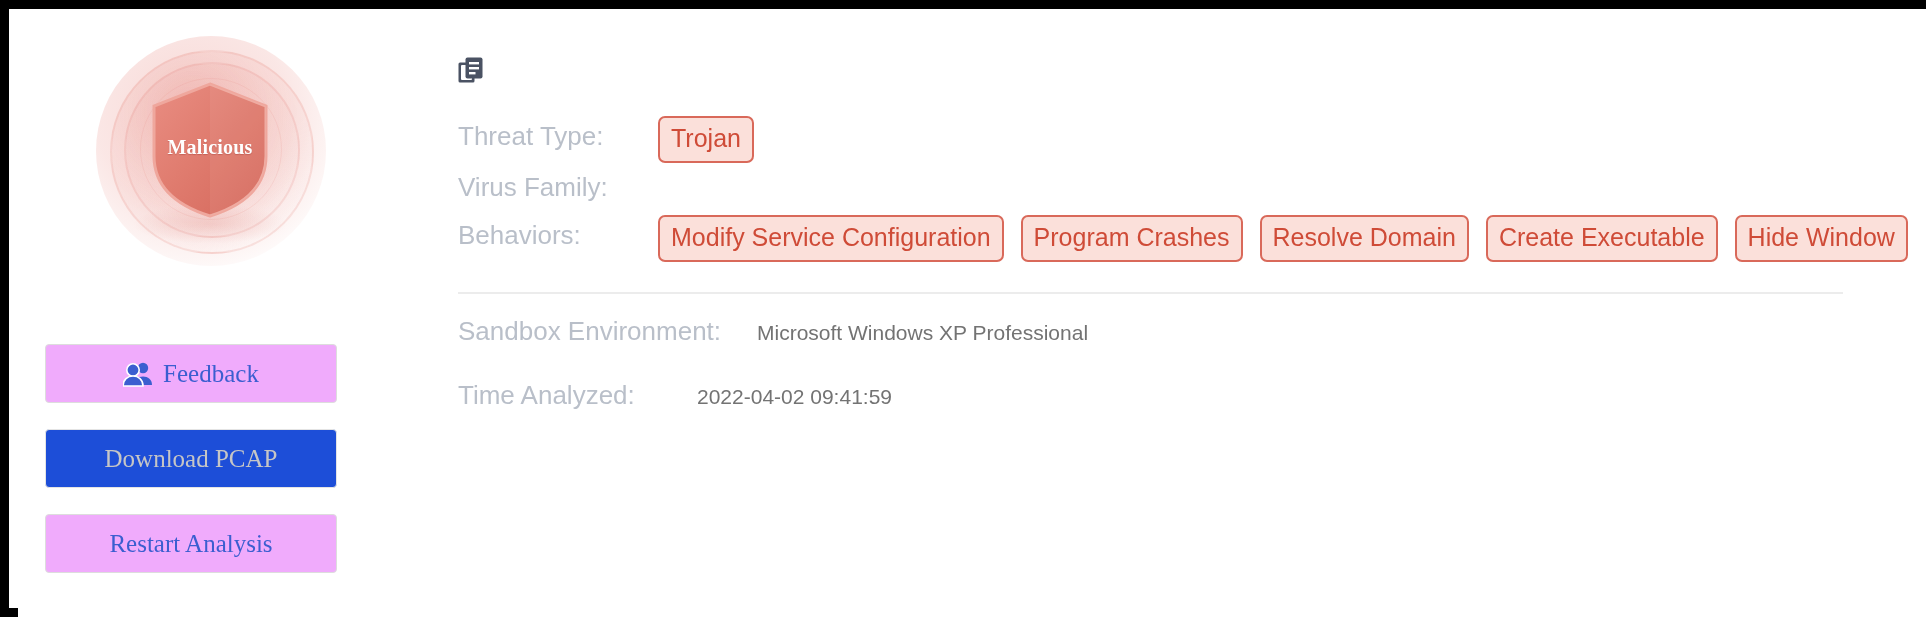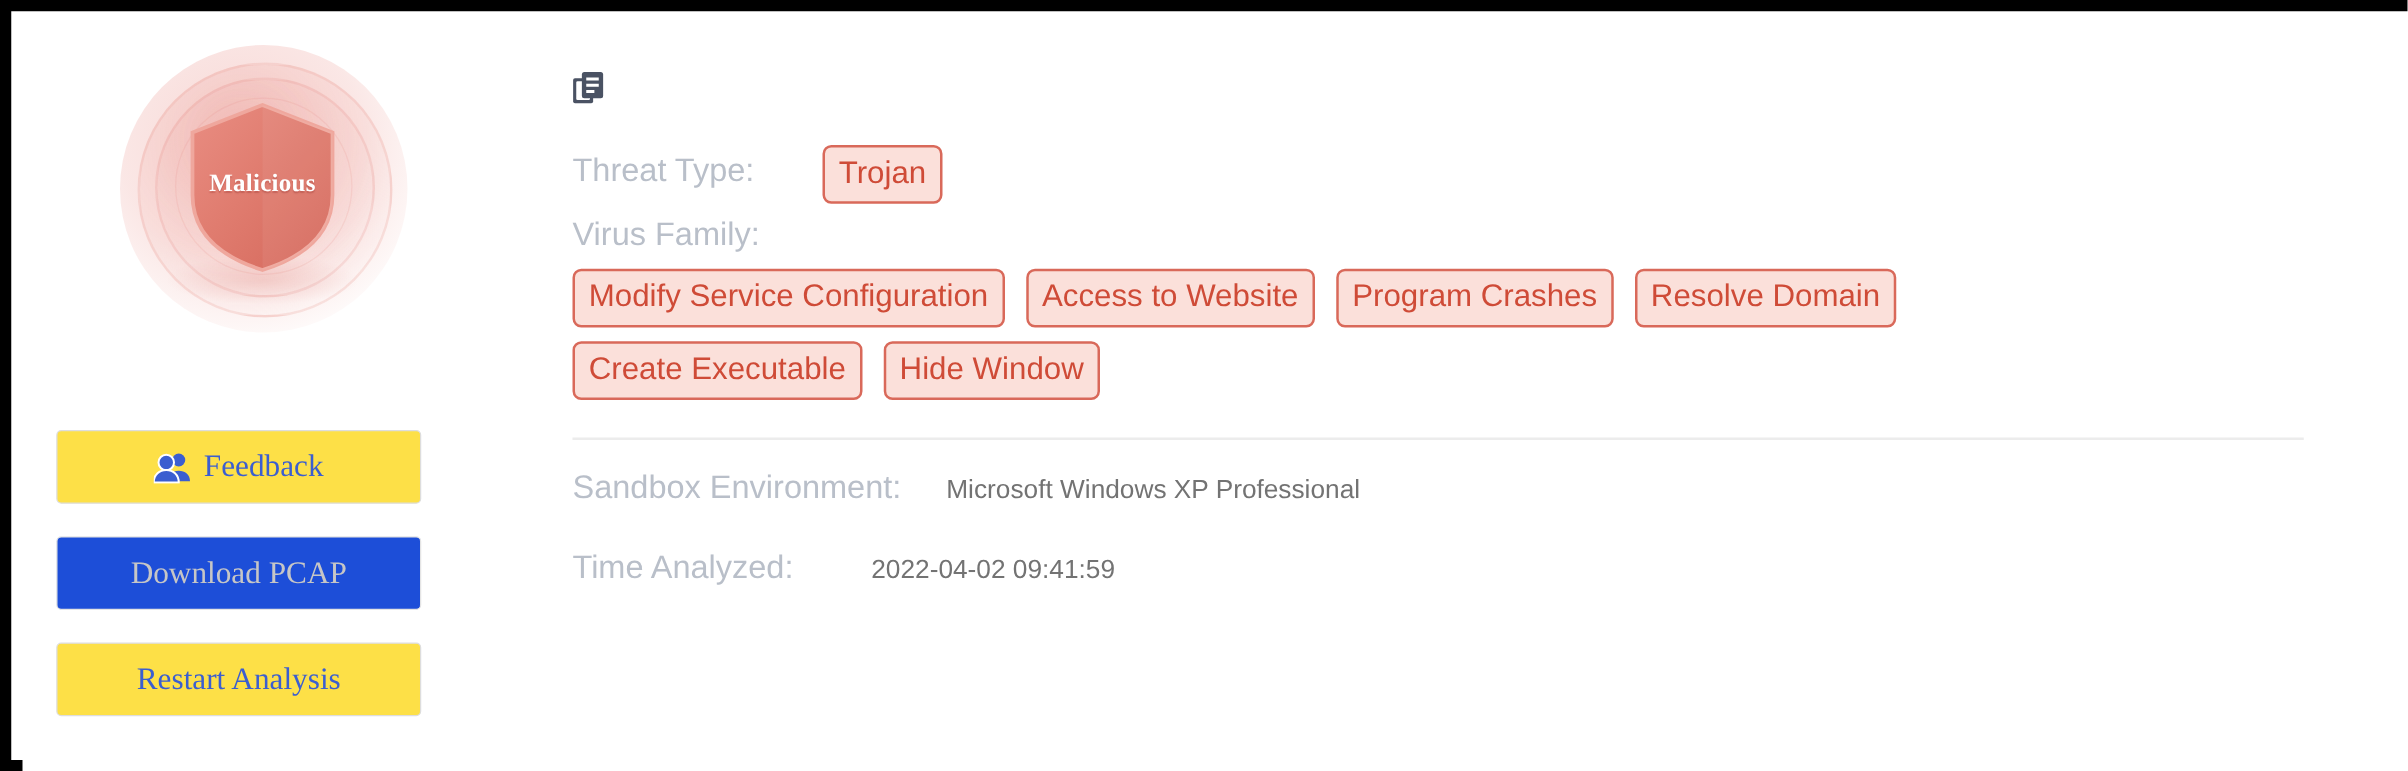--- a/index.html
+++ b/index.html
@@ -107,21 +107,21 @@
     left: 27px;
     top: 326px;
     width: 292px;
   }
   .sb-btn {
     box-sizing: border-box;
     width: 292px;
     height: 59px;
     border: 1px solid #dddddd;
     border-radius: 4px;
-    background: #fde047;
+    background: #f0abfc;
     display: flex;
     align-items: center;
     justify-content: center;
     gap: 10px;
     margin-bottom: 26px;
     font-family: "Liberation Serif", serif;
     font-size: 25px;
     color: #3b5ed0;
     cursor: pointer;
     user-select: none;
@@ -296,23 +296,23 @@
           <div class="tag-area">
             <span class="tag">Trojan</span>
           </div>
         </div>
 
         <div class="meta-row">
           <div class="meta-label">Virus Family:</div>
         </div>
 
         <div class="meta-row">
+          <div class="meta-label">Behaviors:</div>
           <div class="tag-area">
             <span class="tag">Modify Service Configuration</span>
-            <span class="tag">Access to Website</span>
             <span class="tag">Program Crashes</span>
             <span class="tag">Resolve Domain</span>
             <span class="tag">Create Executable</span>
             <span class="tag">Hide Window</span>
           </div>
         </div>
 
       </div>
 
       <div class="divider"></div>

